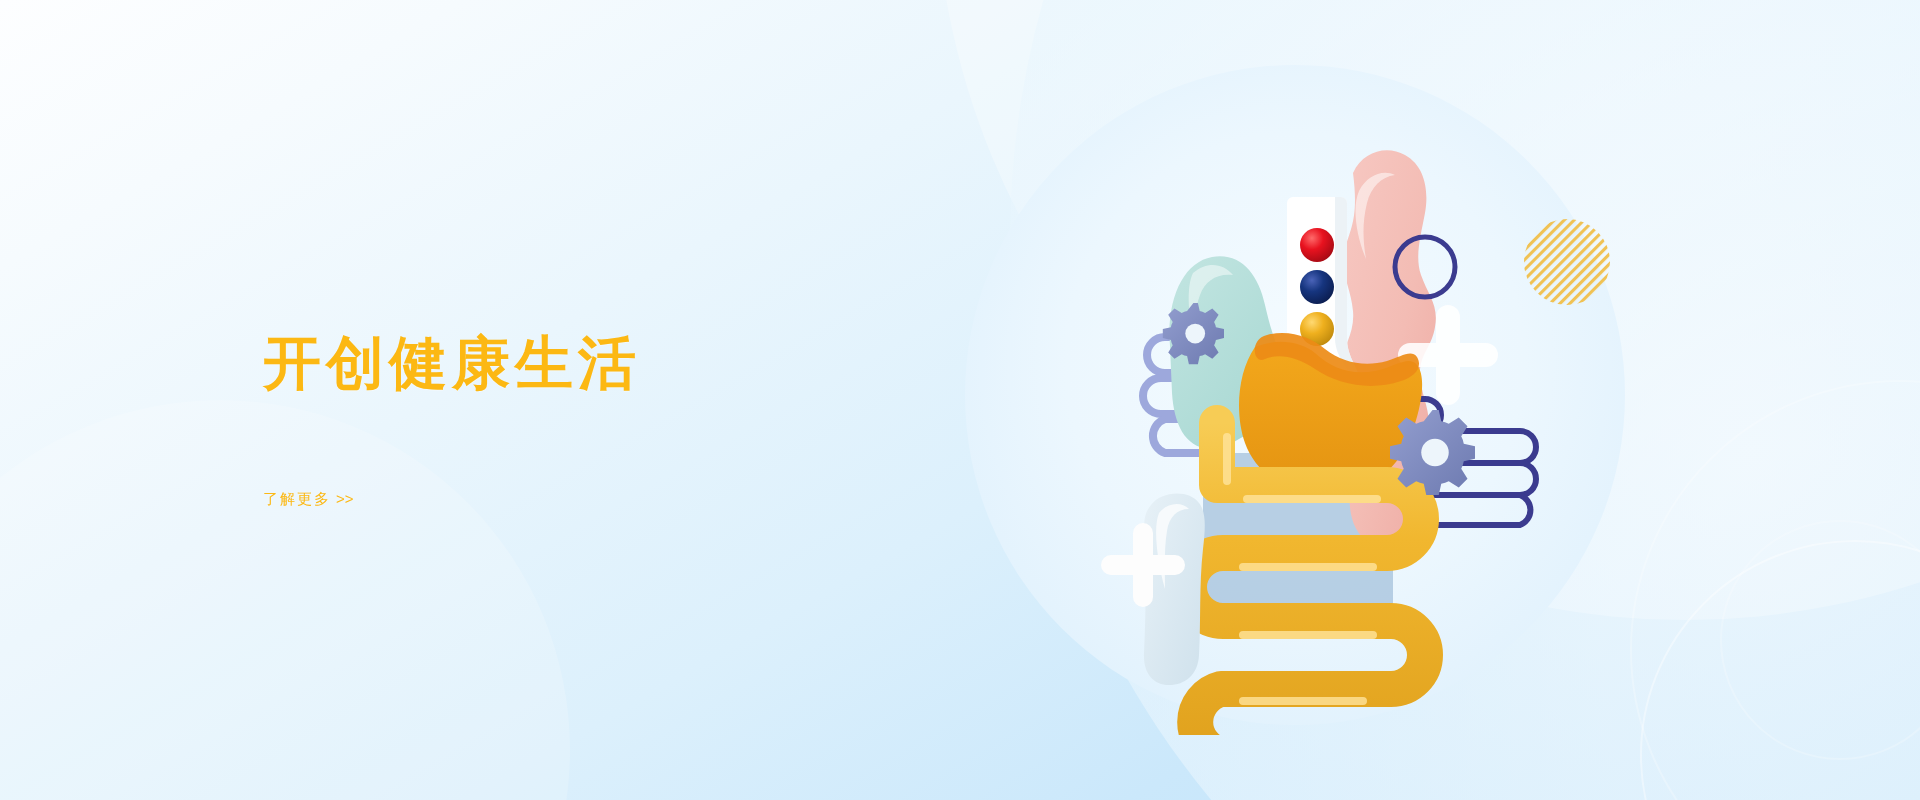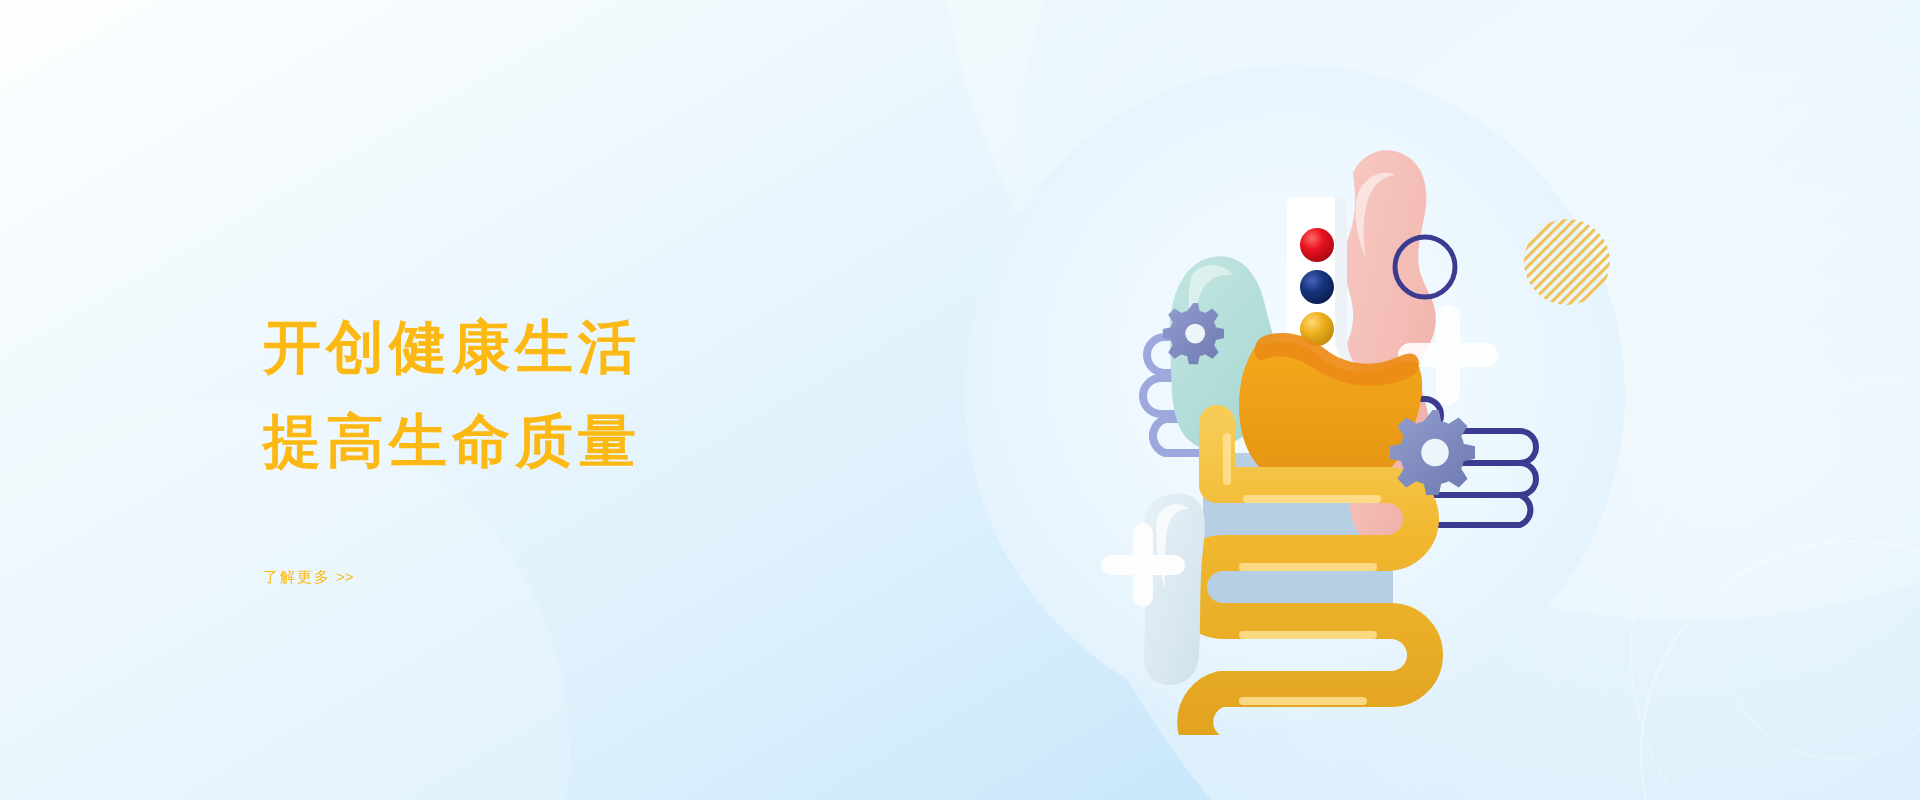--- a/index.html
+++ b/index.html
@@ -79,21 +79,21 @@
     right:-40px; bottom:40px;
     width:240px; height:240px;
     border-radius:50%;
     border:2px solid rgba(255,255,255,.22);
     pointer-events:none;
   }
 
   
   .copy {
     position:absolute;
-    left:263px; top:300px;
+    left:263px; top:316px;
     width:620px;
     z-index:10;
   }
   .headline {
     color:#fcb813;
     font-size:58px;
     font-weight:bold;
     letter-spacing:5px;
     line-height:1.62;
     white-space:nowrap;
@@ -127,21 +127,20 @@
 
   <div class="arc-wedge"></div>
   <div class="arc-right"></div>
   <div class="blob-bl"></div>
   <div class="ring-br1"></div>
   <div class="ring-br2"></div>
   <div class="ring-br3"></div>
 
   <div class="copy">
     <div class="headline">开创健康生活</div>
-    <div class="headline">提高生命质量</div>
     <a class="more-link" href="#"><span>了解更多</span><span class="chev">&gt;&gt;</span></a>
   </div>
 
   <div class="illus">
     <svg viewBox="0 0 680 680" xmlns="http://www.w3.org/2000/svg">
       <defs>
         <radialGradient id="gBack" cx="50%" cy="45%" r="56%">
           <stop offset="0%" stop-color="#f4fbff"></stop>
           <stop offset="62%" stop-color="#ecf7fe"></stop>
           <stop offset="100%" stop-color="#e2f2fd"></stop>

